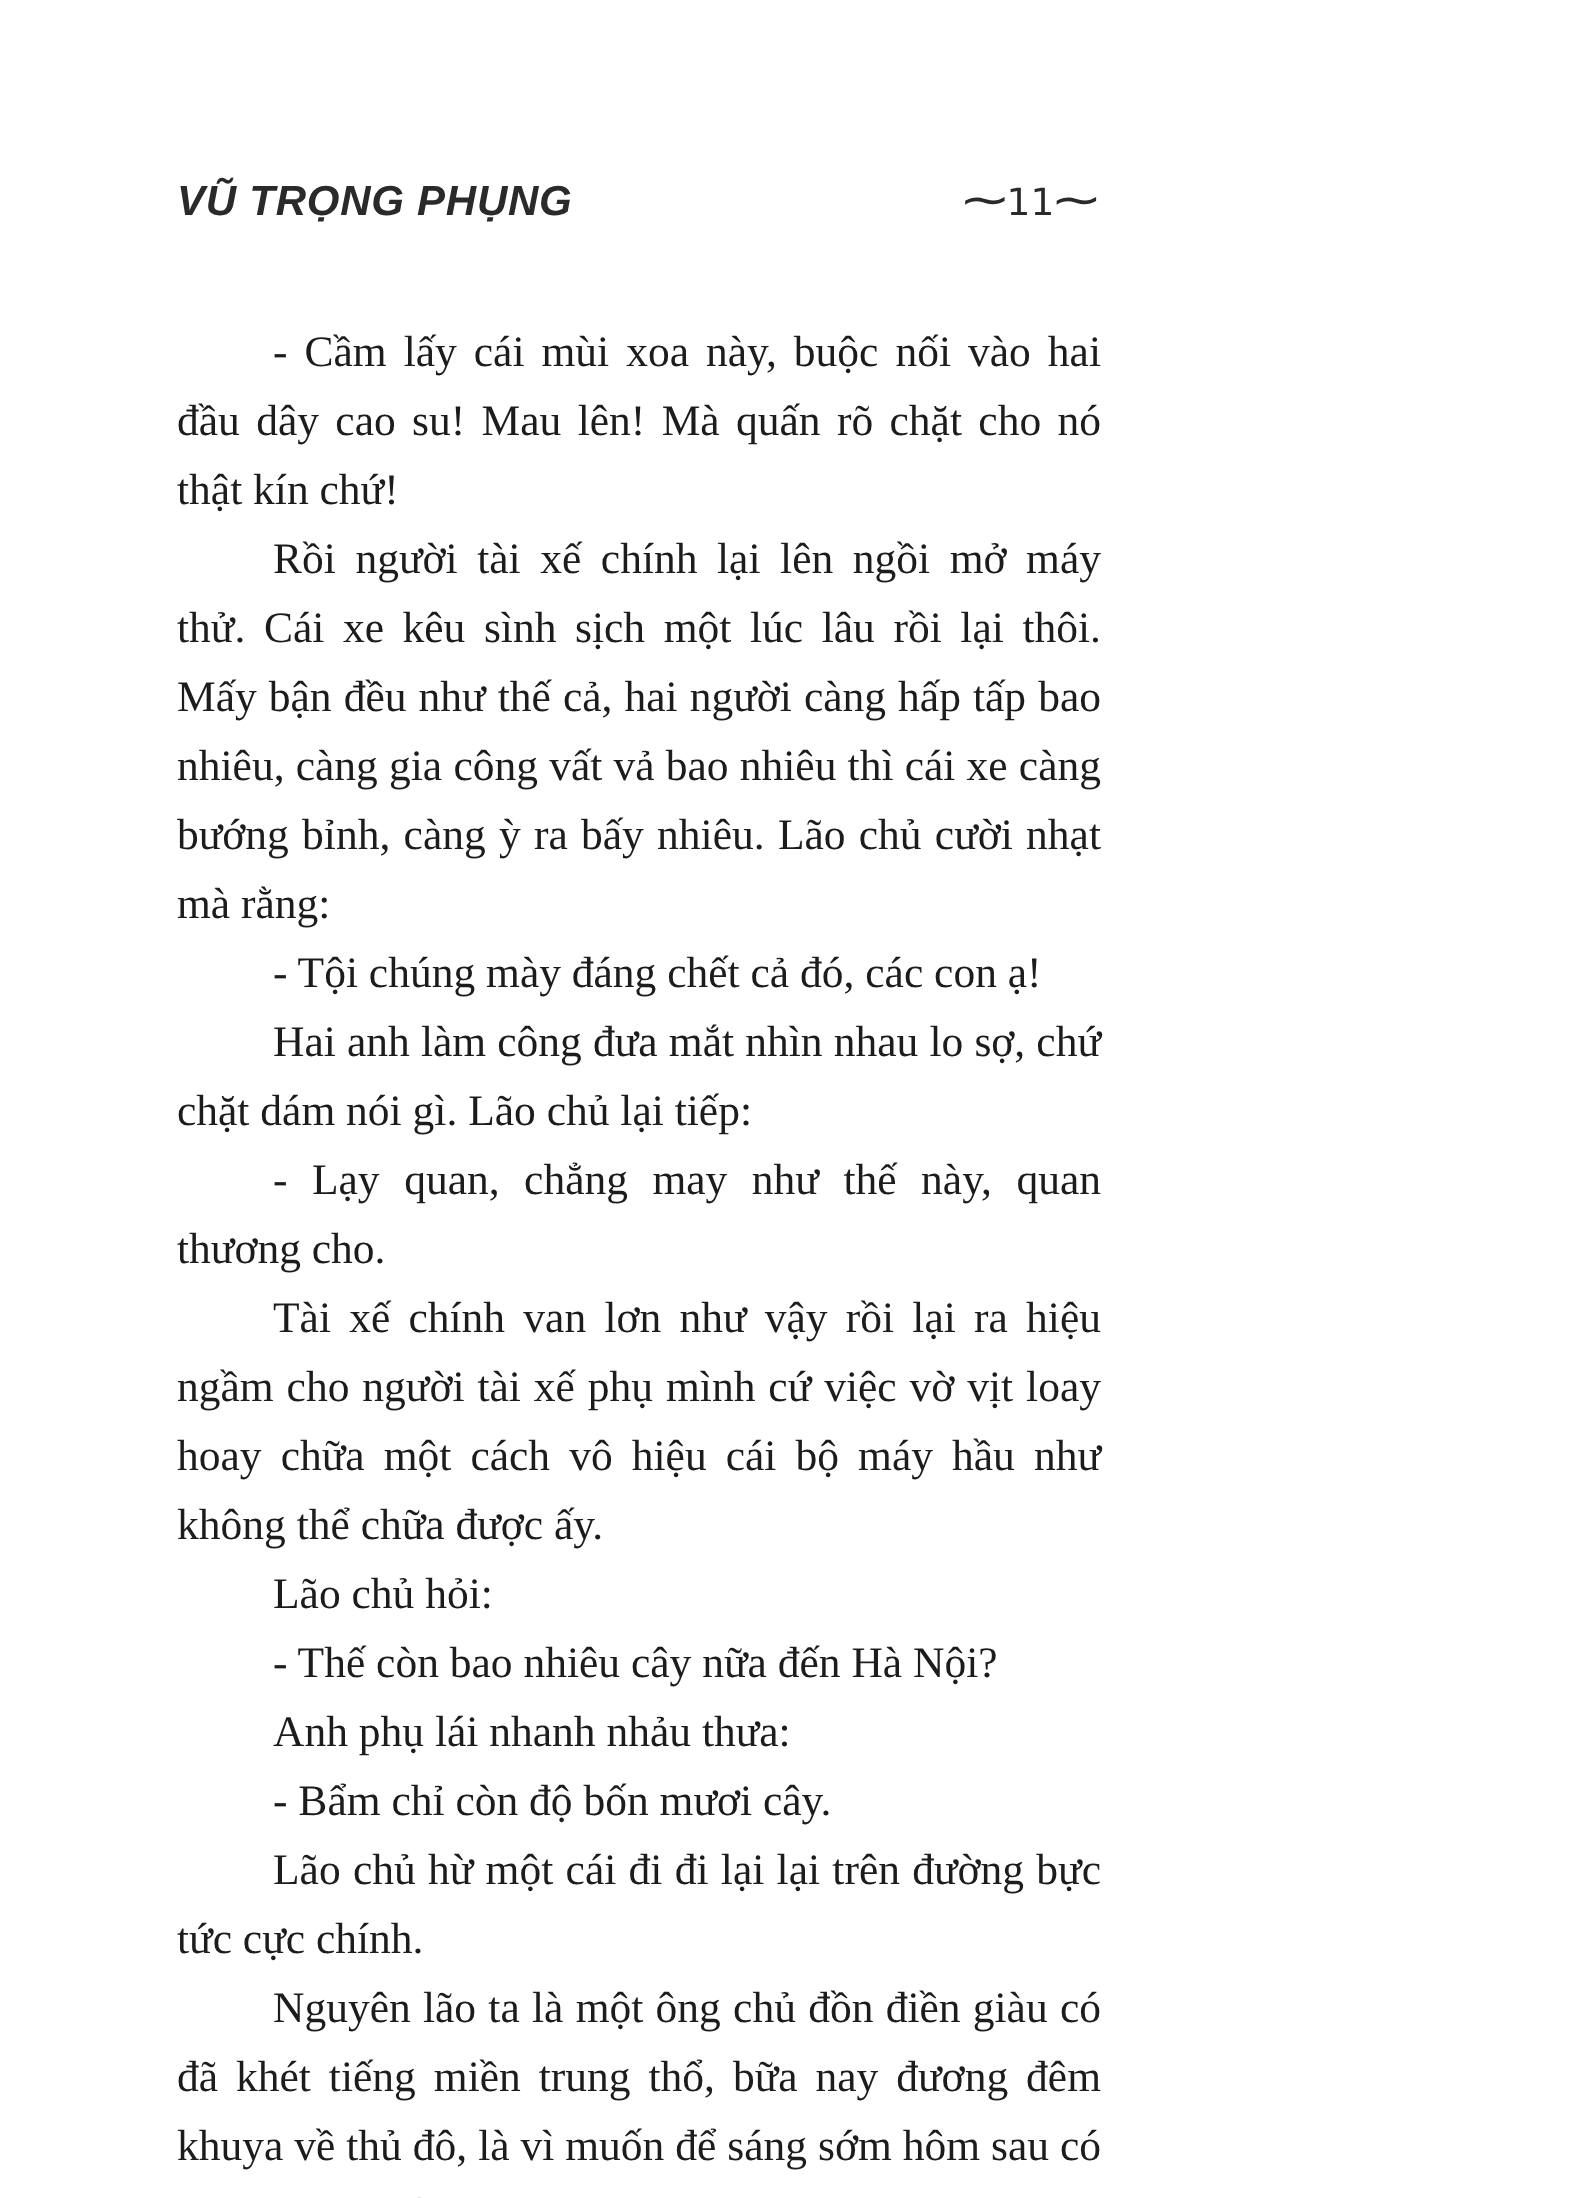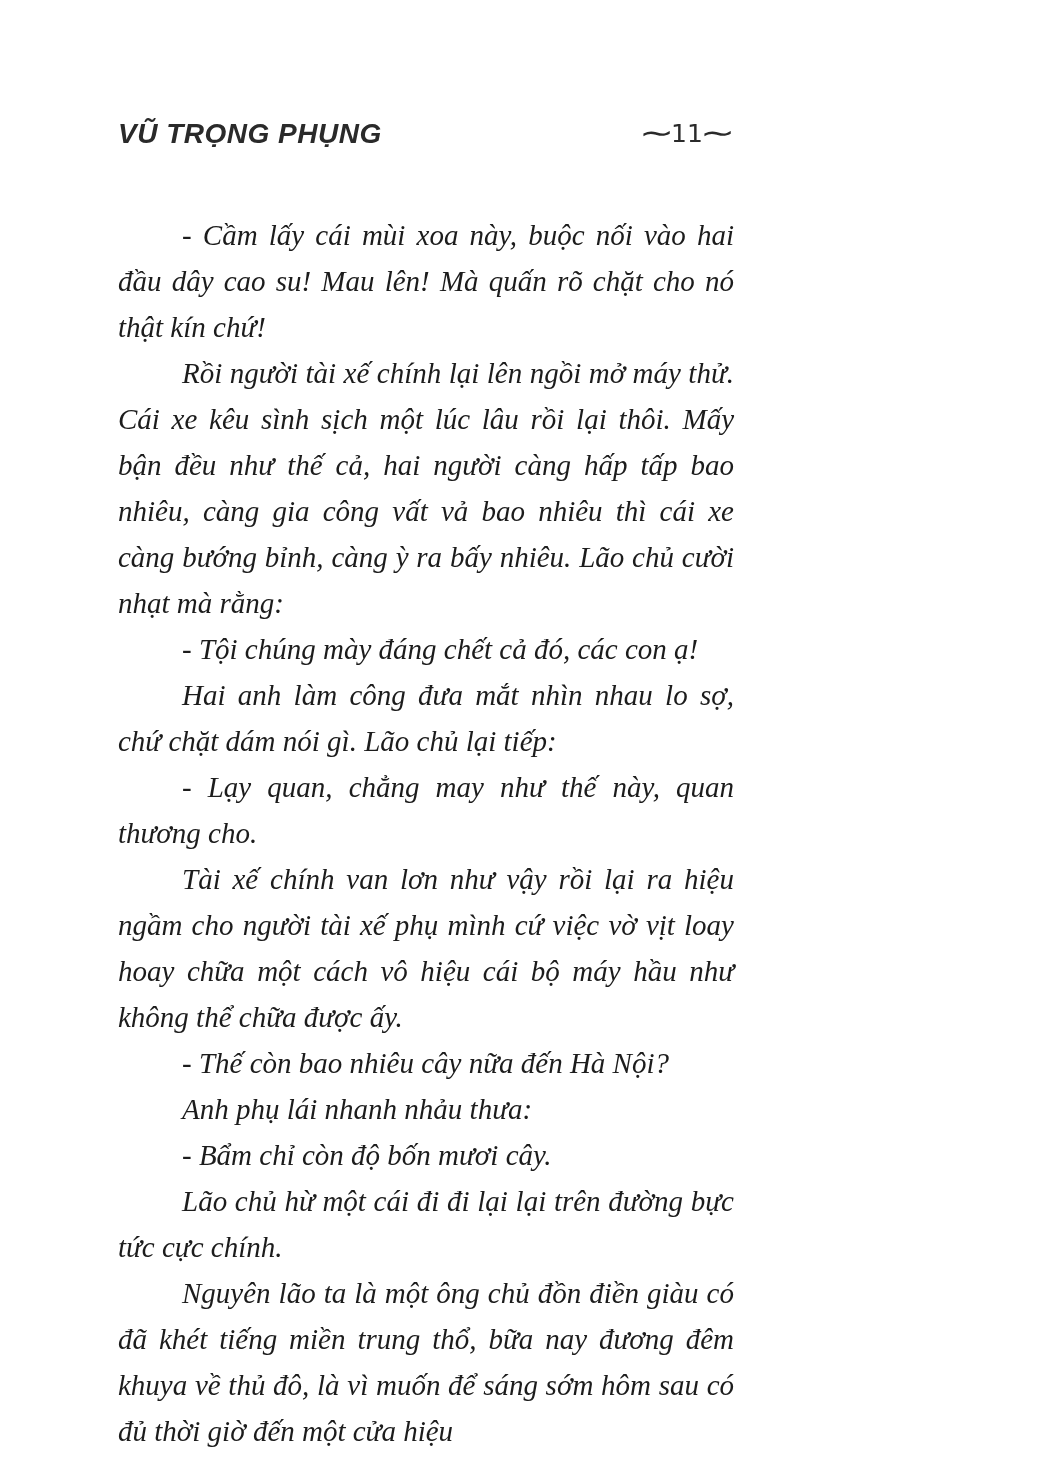--- a/index.html
+++ b/index.html
@@ -47,21 +47,20 @@
     display: inline-block;
   }
   .body-text p {
     font-family: "Liberation Serif", "DejaVu Serif", serif;
     font-size: 29px;
     line-height: 46px;
     color: #1c1c1c;
     margin: 0;
     text-align: justify;
     text-indent: 64px;
-    font-style: italic;
   }
 </style>
 </head>
 <body>
 
 <div class="page">
 
   <div class="page-header">
     <div class="author-name">VŨ TRỌNG PHỤNG</div>
     <div class="page-number-wrap">
@@ -71,20 +70,21 @@
     </div>
   </div>
 
   <div class="body-text">
     <p>- Cầm lấy cái mùi xoa này, buộc nối vào hai đầu dây cao su! Mau lên! Mà quấn rõ chặt cho nó thật kín chứ!</p>
     <p>Rồi người tài xế chính lại lên ngồi mở máy thử. Cái xe kêu sình sịch một lúc lâu rồi lại thôi. Mấy bận đều như thế cả, hai người càng hấp tấp bao nhiêu, càng gia công vất vả bao nhiêu thì cái xe càng bướng bỉnh, càng ỳ ra bấy nhiêu. Lão chủ cười nhạt mà rằng:</p>
     <p>- Tội chúng mày đáng chết cả đó, các con ạ!</p>
     <p>Hai anh làm công đưa mắt nhìn nhau lo sợ, chứ chặt dám nói gì. Lão chủ lại tiếp:</p>
     <p>- Lạy quan, chẳng may như thế này, quan thương cho.</p>
     <p>Tài xế chính van lơn như vậy rồi lại ra hiệu ngầm cho người tài xế phụ mình cứ việc vờ vịt loay hoay chữa một cách vô hiệu cái bộ máy hầu như không thể chữa được ấy.</p>
+    <p>Lão chủ hỏi:</p>
     <p>- Thế còn bao nhiêu cây nữa đến Hà Nội?</p>
     <p>Anh phụ lái nhanh nhảu thưa:</p>
     <p>- Bẩm chỉ còn độ bốn mươi cây.</p>
     <p>Lão chủ hừ một cái đi đi lại lại trên đường bực tức cực chính.</p>
     <p>Nguyên lão ta là một ông chủ đồn điền giàu có đã khét tiếng miền trung thổ, bữa nay đương đêm khuya về thủ đô, là vì muốn để sáng sớm hôm sau có đủ thời giờ đến một cửa hiệu</p>
   </div>
 
 </div>
 
 </body></html>

